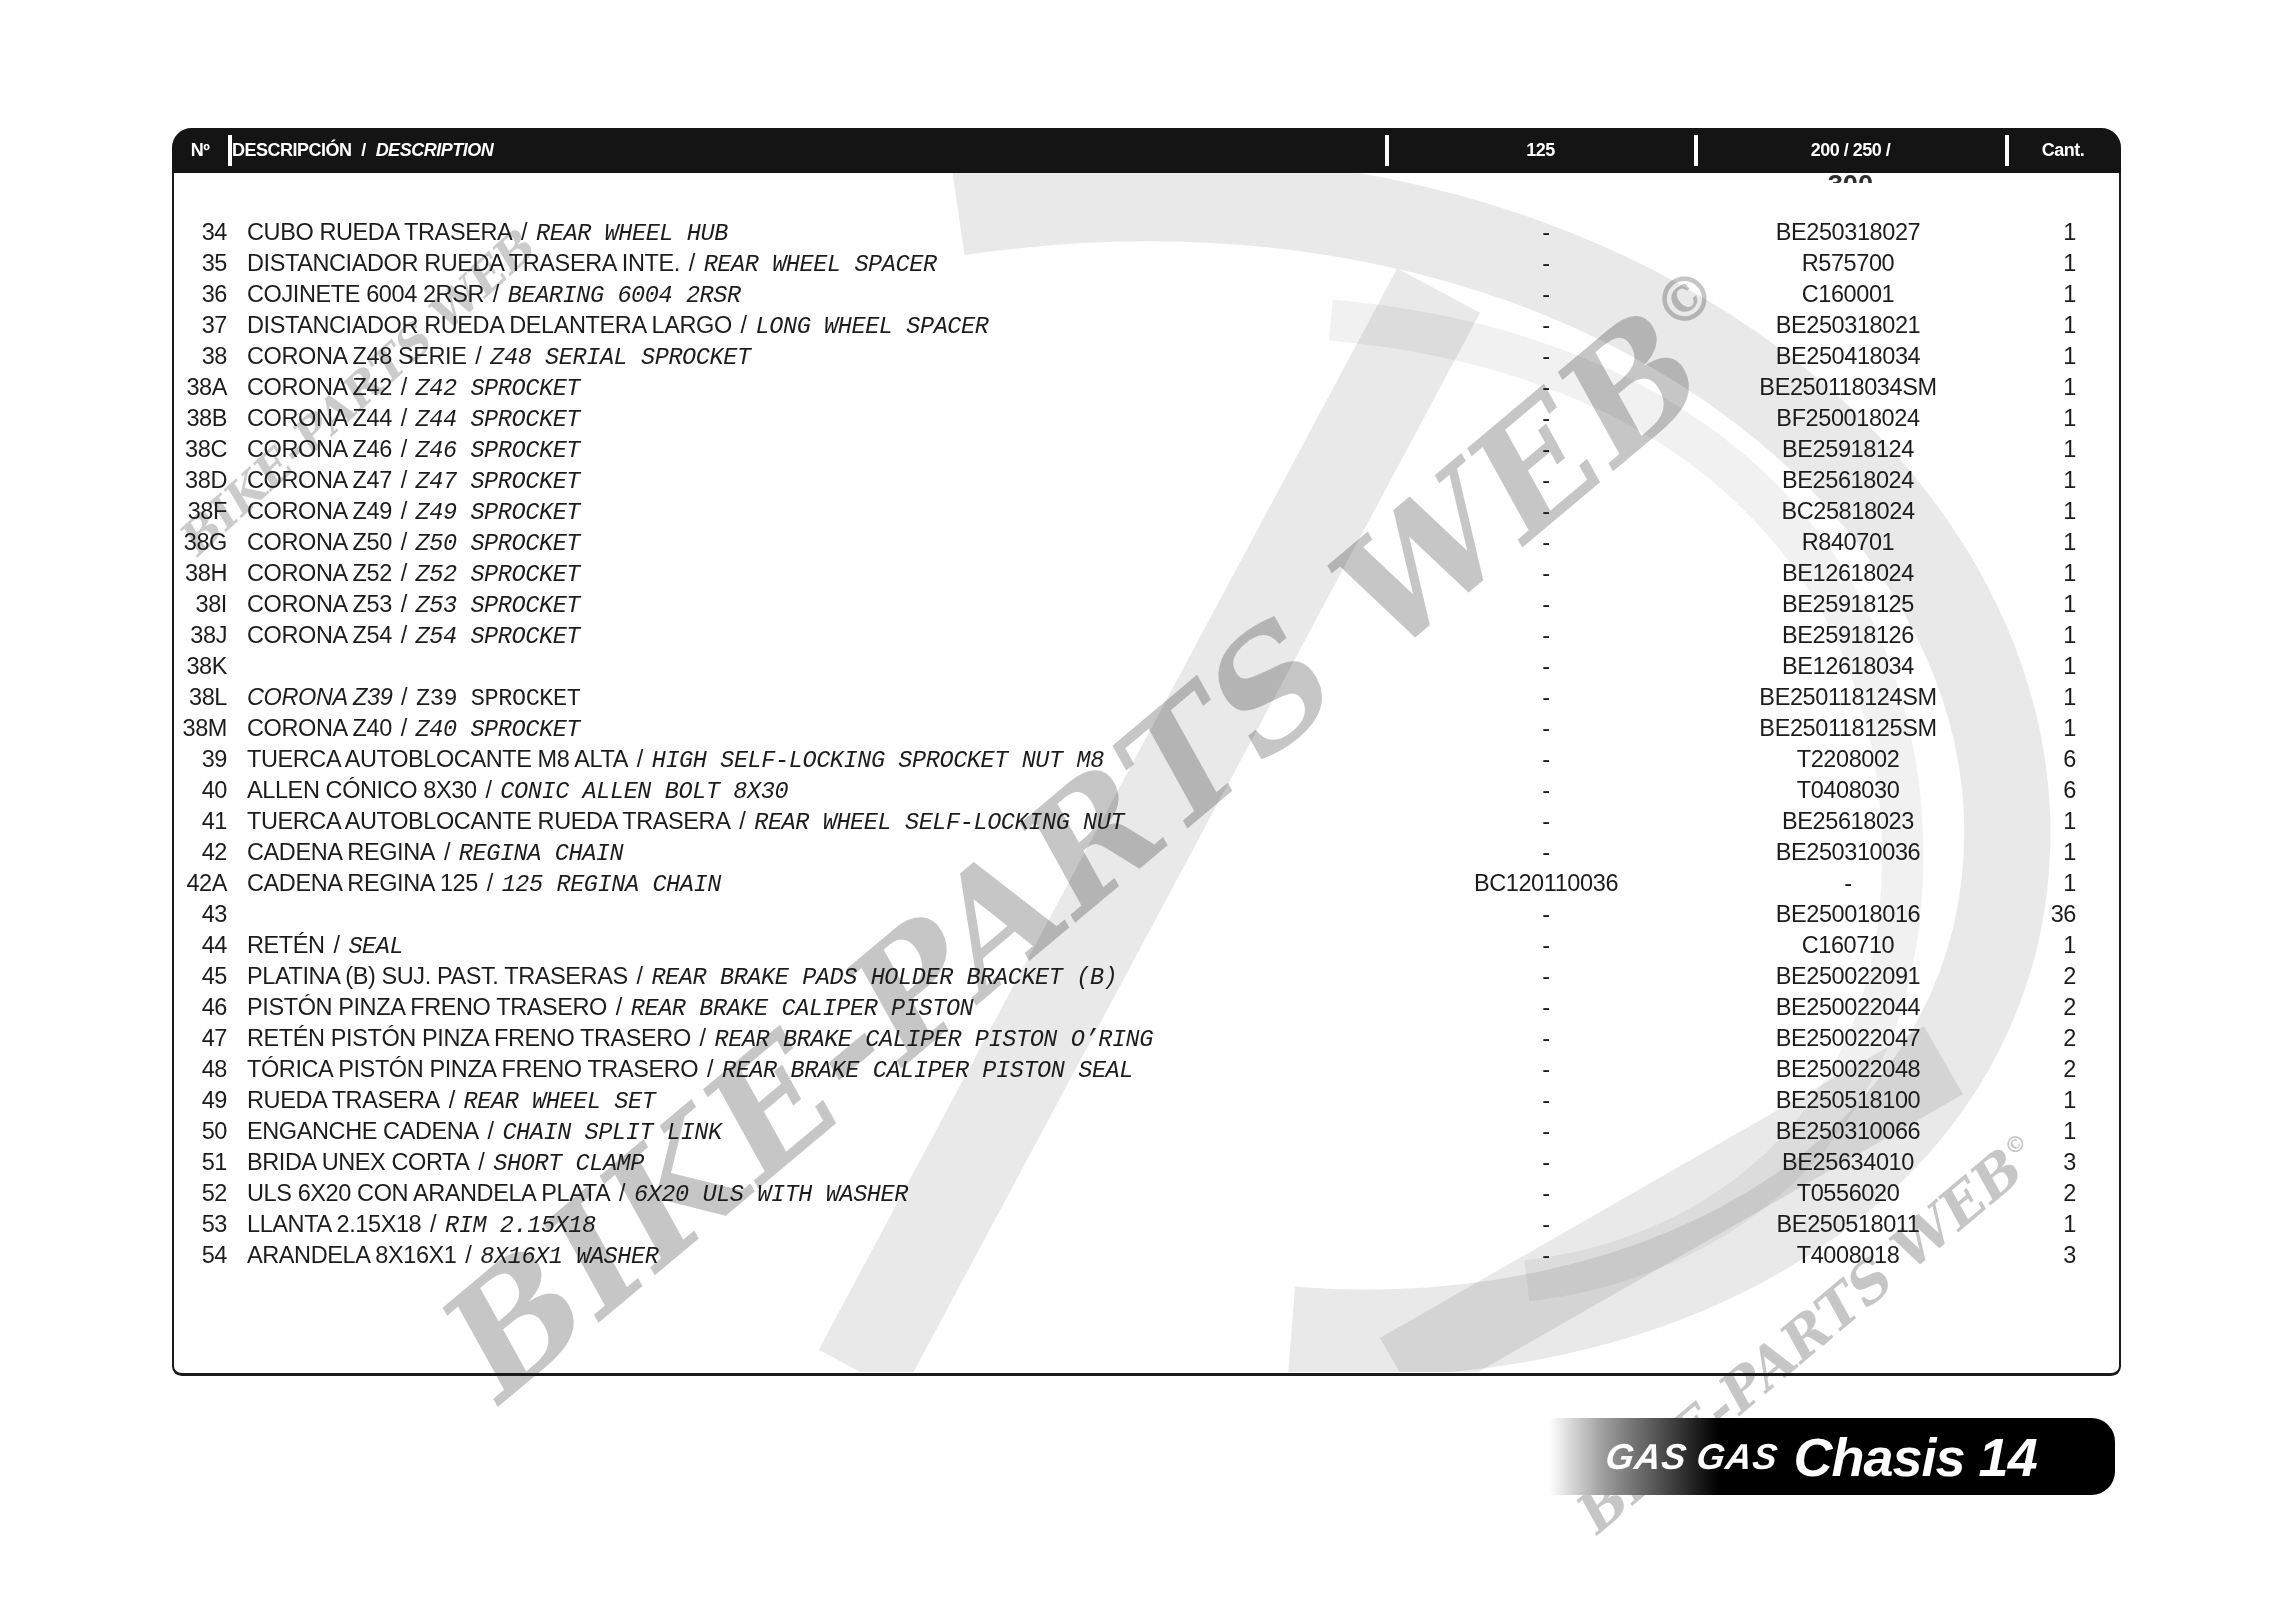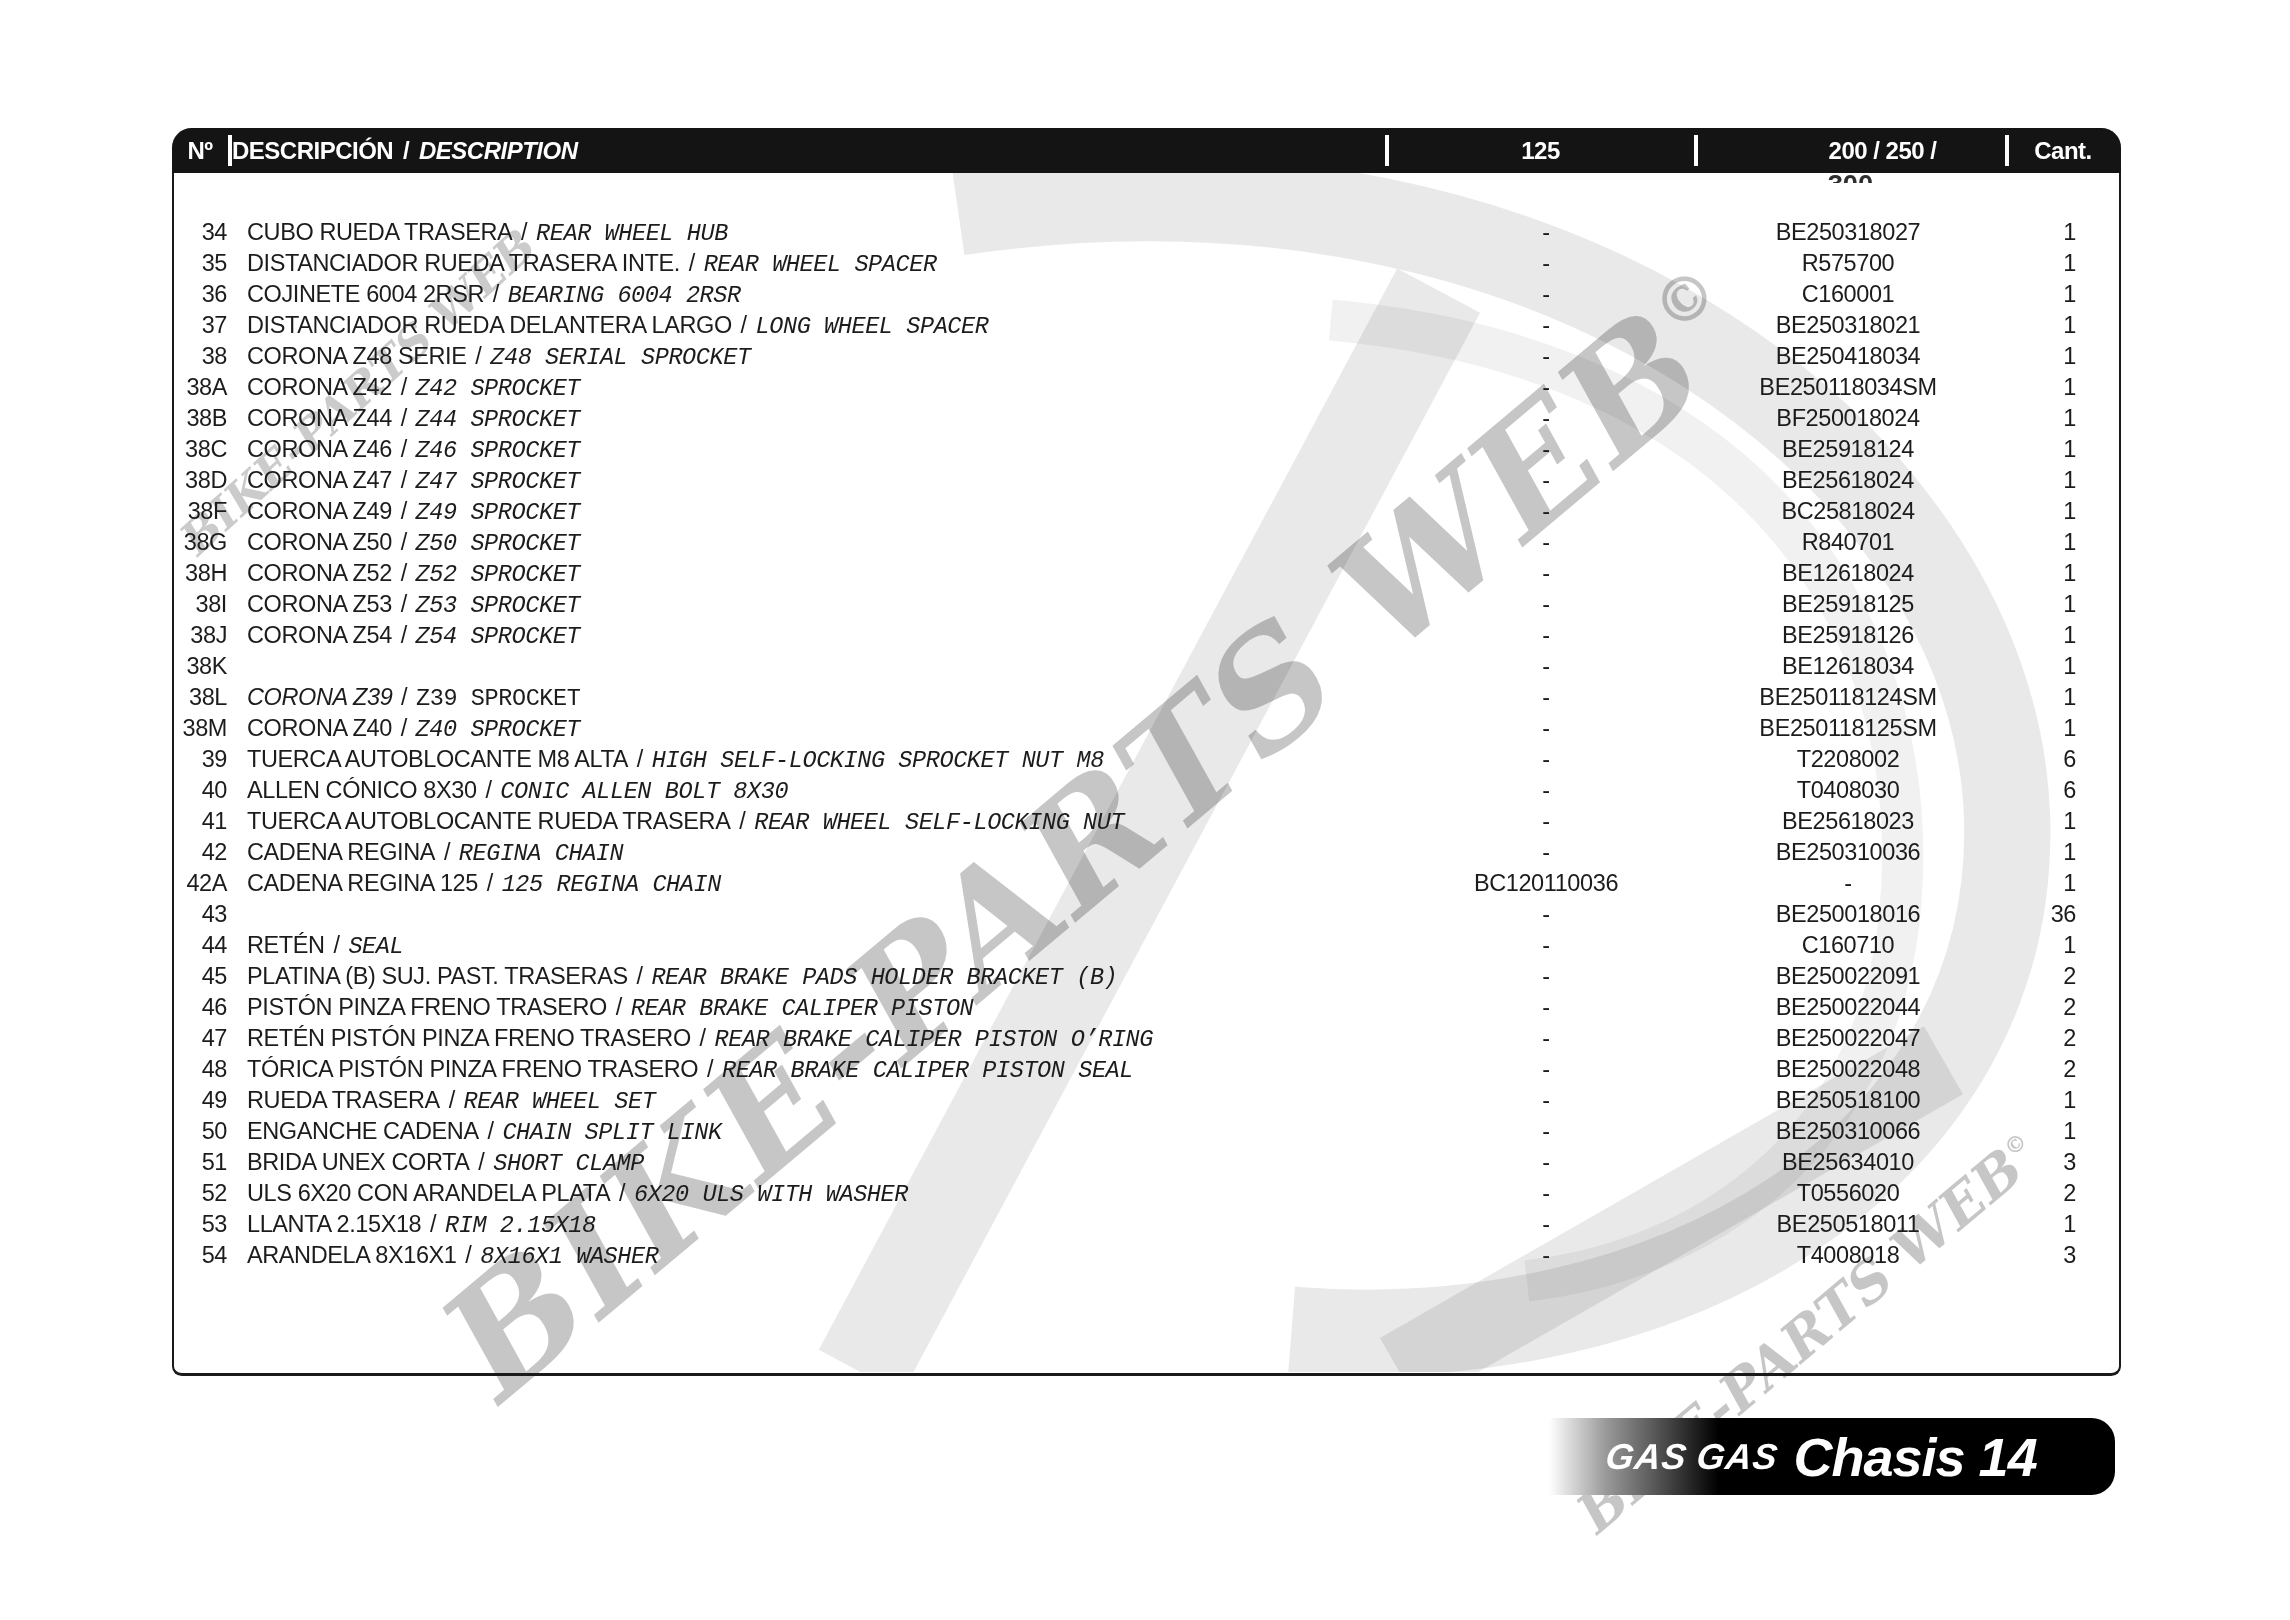--- a/index.html
+++ b/index.html
@@ -15,25 +15,25 @@
             transform:translate(-50%,-50%) rotate(-40deg);}
   .wm-topleft{left:358px;top:392px;font-size:45px;color:#cbcbcb;
               transform:translate(-50%,-50%) rotate(-42deg);}
   .wm-bottomright{left:1808px;top:1333px;font-size:55px;color:#c6c6c6;
                   transform:translate(-50%,-50%) rotate(-40deg);}
 
   
   .table-wrap{position:absolute;left:172px;top:128px;width:1949px;height:1248px;z-index:2;}
   .thead{position:relative;height:45px;background:#141414;border-radius:19.6px 19.6px 0 0;}
   .thead .hcell{position:absolute;top:0;height:45px;line-height:45px;color:#ffffff;
-                font-weight:bold;font-size:24px;letter-spacing:-0.5px;}
+                font-weight:bold;font-size:18px;letter-spacing:-0.5px;}
   .h-no{left:0;width:56px;text-align:center;}
   .h-desc{left:60px;}
   .h-125{left:1213px;width:311px;text-align:center;}
-  .h-200{left:1556px;width:309px;text-align:center;}
+  .h-200{left:1524px;width:309px;text-align:center;}
   .h-qty{left:1833px;width:116px;text-align:center;}
   .hdiv{position:absolute;top:6.9px;bottom:6.9px;width:3.9px;background:#ffffff;}
   .hdiv1{left:56px;} .hdiv2{left:1213px;} .hdiv3{left:1522px;} .hdiv4{left:1833px;}
   .h-desc .it{font-style:italic;}
   .h-sep{padding:0 9.8px;}
   .h200-wrap{position:absolute;left:1600px;top:43px;width:157px;height:11.8px;overflow:hidden;
              text-align:center;color:#2e2e2e;font-weight:bold;font-size:27.4px;line-height:27.4px;}
 
   .tbody{position:relative;height:1203px;background:transparent;
          border-left:2.9px solid #1a1a1a;border-right:2.9px solid #1a1a1a;border-bottom:3.9px solid #1a1a1a;

